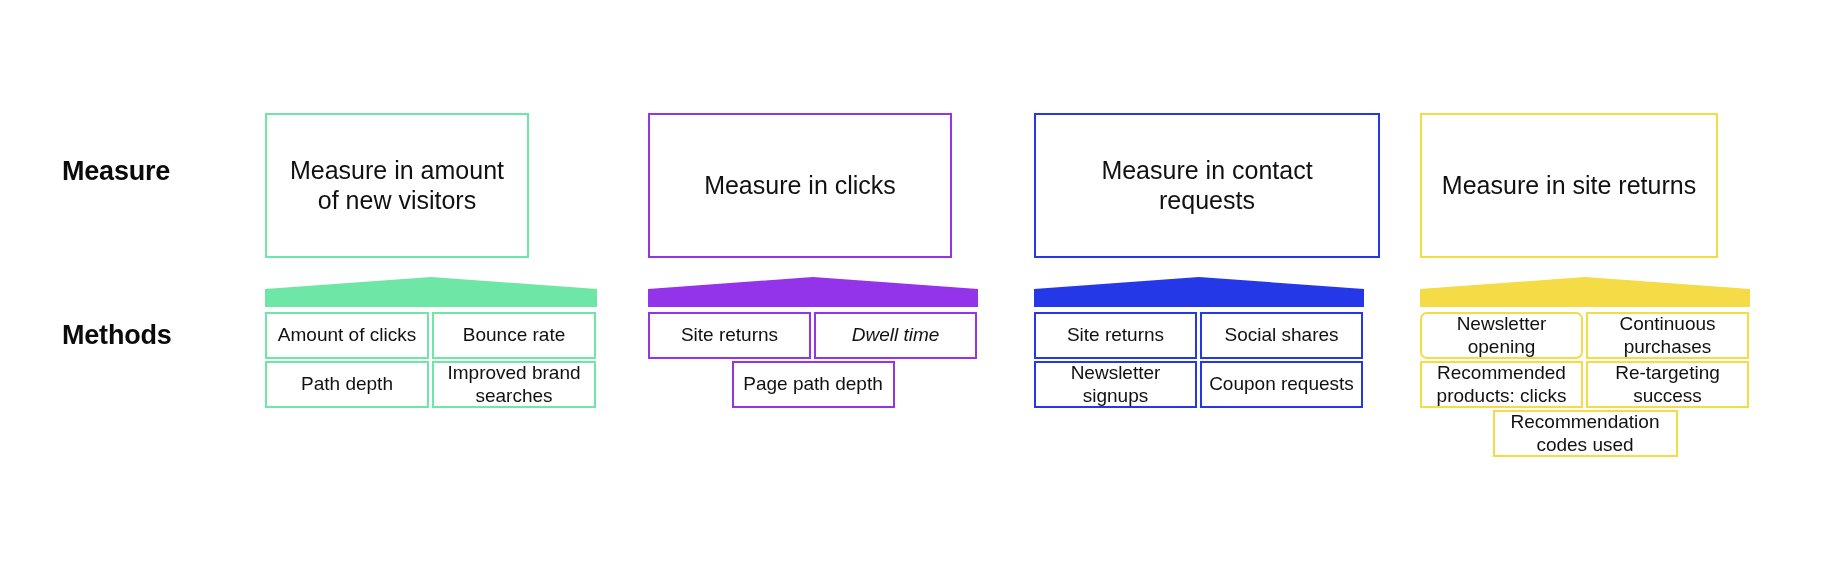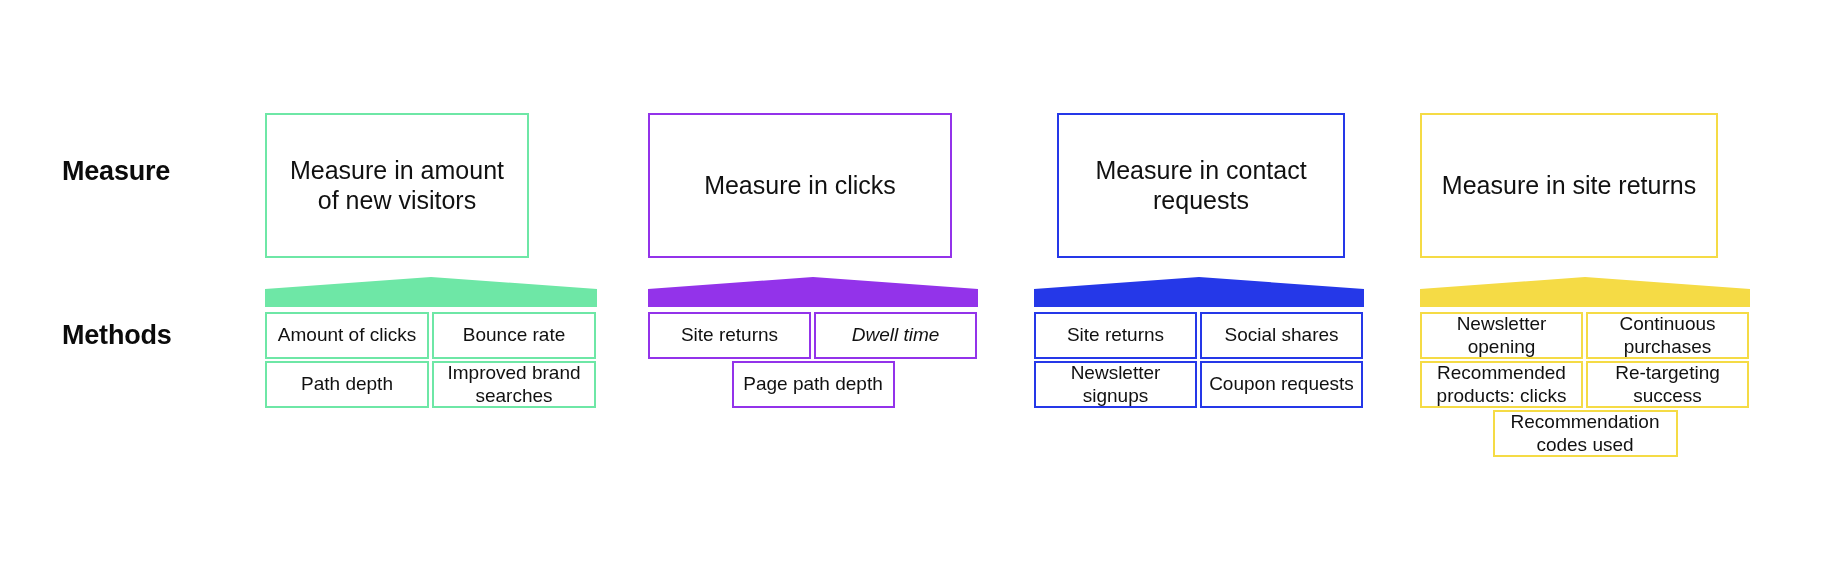--- a/index.html
+++ b/index.html
@@ -106,21 +106,21 @@
   #col-0 .method-box { width: 164px; }
 
   #col-1 { left: 648px; width: 330px; }
   #col-1 .measure-box { width: 304px; }
   #col-1 .chevron { width: 330px; }
   #col-1 .methods { width: 330px; }
   #col-1 .method-box { width: 163px; }
   #col-1 .methods-row.centered .method-box { width: 163px; justify-content: center; }
 
   #col-2 { left: 1034px; width: 330px; }
-  #col-2 .measure-box { width: 288px; margin-left: 23px; }
+  #col-2 .measure-box { width: 346px; }
   #col-2 .chevron { width: 330px; }
   #col-2 .methods { width: 330px; }
   #col-2 .method-box { width: 163px; }
 
   #col-3 { left: 1420px; width: 330px; }
   #col-3 .measure-box { width: 298px; text-align: right; }
   #col-3 .chevron { width: 330px; }
   #col-3 .methods { width: 330px; }
   #col-3 .method-box { width: 163px; }
   #col-3 .methods-row.centered .method-box { width: 185px; }
@@ -222,21 +222,21 @@
     <div class="measure-box" style="border-color: rgb(245, 219, 69);">
       <div class="measure-text">Measure in site returns</div>
     </div>
     <div class="chevron">
       <svg viewBox="0 0 330 30" preserveAspectRatio="none">
         <polygon points="0,12 165,0 330,12 330,30 0,30" fill="#F5DB45"></polygon>
       </svg>
     </div>
     <div class="methods">
         <div class="methods-row">
-          <div class="method-box" style="border-color: rgb(245, 219, 69);">
+          <div class="method-box" style="border-color: rgb(245, 219, 69); border-radius: 7px;">
             <span>Newsletter opening</span>
           </div>
           <div class="method-box" style="border-color: rgb(245, 219, 69);">
             <span>Continuous purchases</span>
           </div>
         </div>
         <div class="methods-row">
           <div class="method-box" style="border-color: rgb(245, 219, 69);">
             <span>Recommended products: clicks</span>
           </div>

